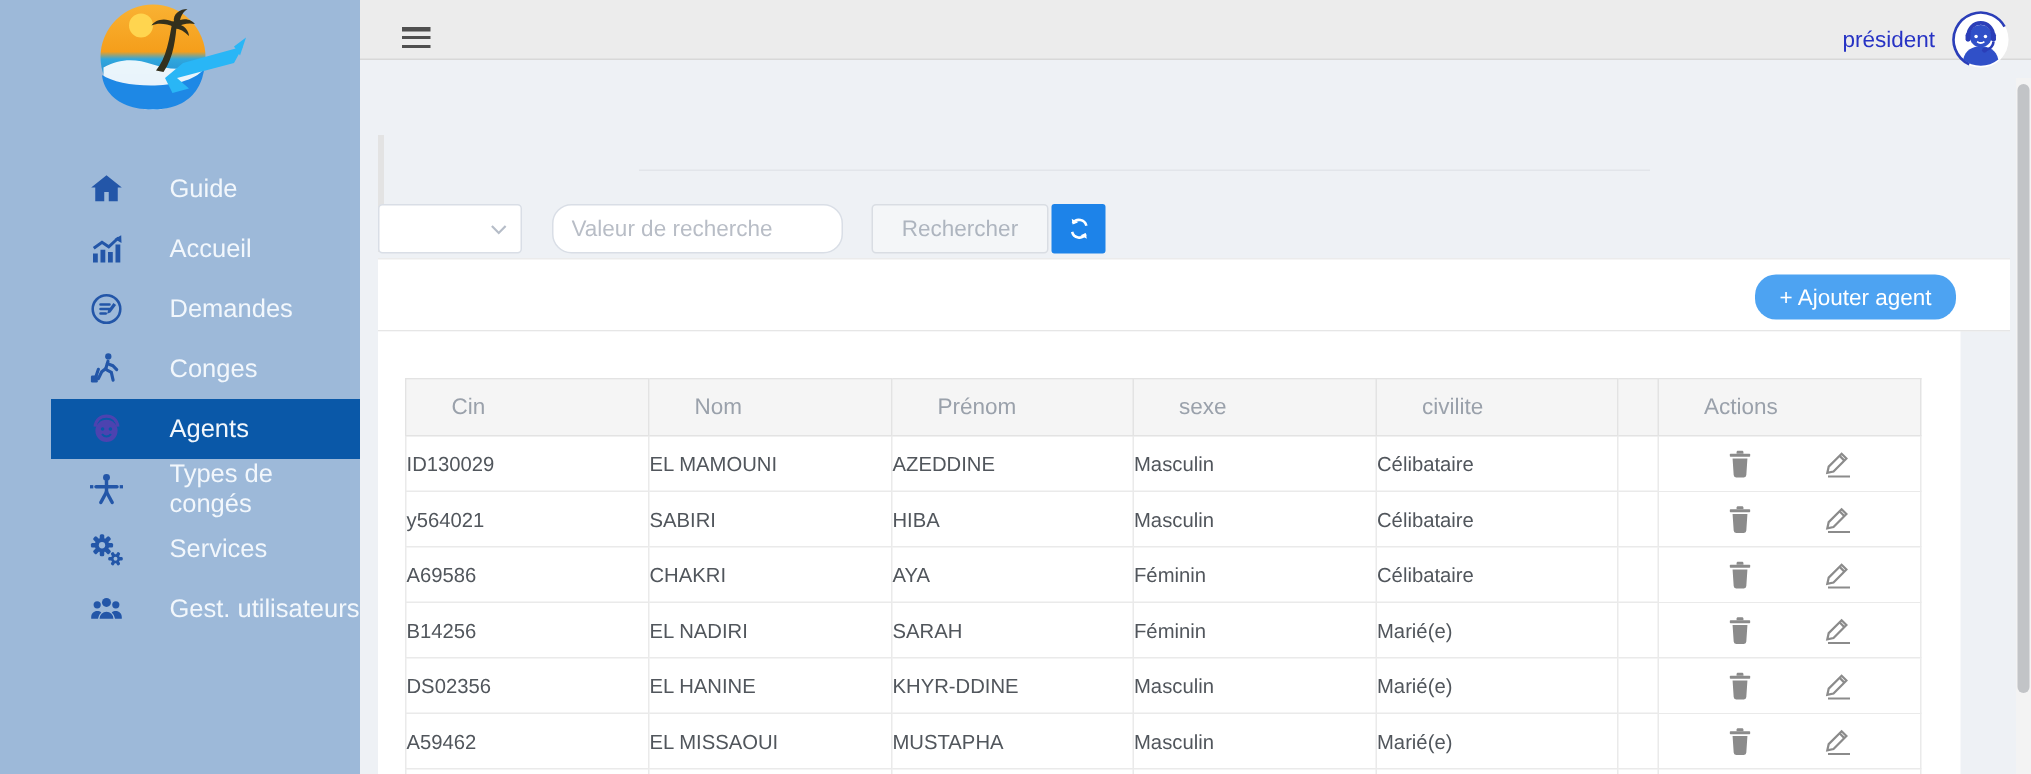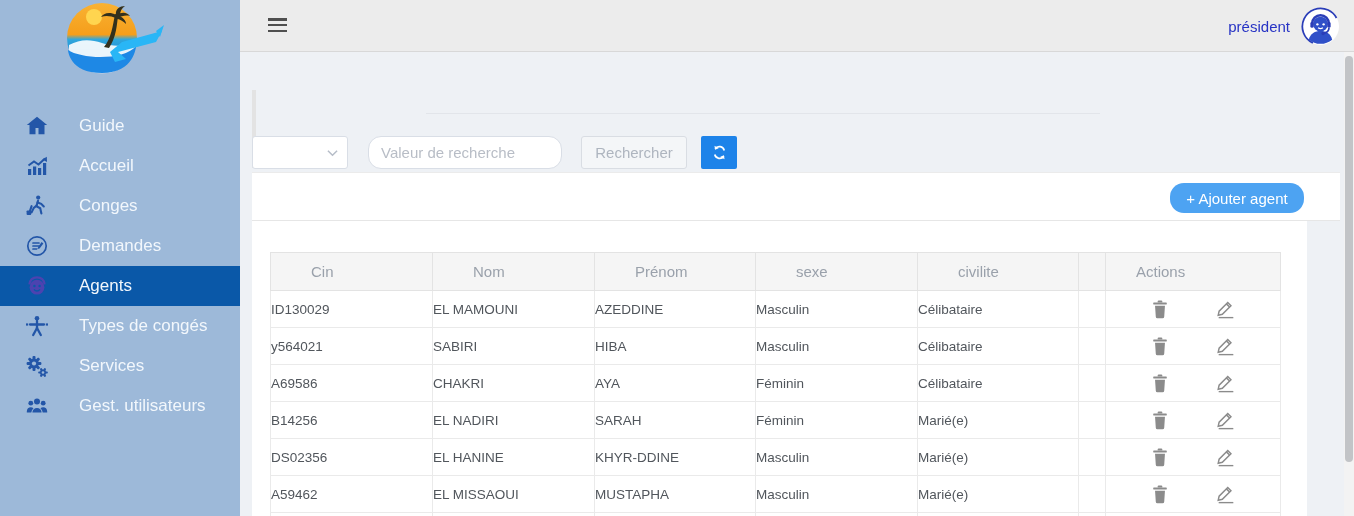--- a/index.html
+++ b/index.html
@@ -4,56 +4,56 @@
 <style>
   * { margin:0; padding:0; box-sizing:border-box; }
   html,body { background:#fff; }
   body { font-family:"Liberation Sans", sans-serif; }
   #app { position:relative; width:1354px; height:516px; overflow:hidden; background:#eef1f5; }
 
   
   .sidebar { position:absolute; left:0; top:0; width:240px; height:516px; background:#9db9d9; z-index:5; }
   .logo-wrap { position:absolute; left:58px; top:0; width:116px; height:80px; }
   .menu { position:absolute; left:0; top:106px; width:240px; }
-  .side-item { display:flex; align-items:center; height:40px; padding-left:25px; cursor:pointer; }
+  .side-item { display:flex; align-items:center; height:40px; padding-left:25px; cursor:pointer;margin-left:34px; }
   .side-item.active { background:#0a58a8; }
   .side-icon { width:24px; height:24px; color:#2356a8; flex:0 0 24px; }
   .side-item.active .side-icon { color:#4c43b0; }
   .side-icon svg { width:100%; height:100%; display:block; }
   .side-label { margin-left:30px; color:#f2f7fc; font-size:17px; }
 
   
-  .topbar { position:absolute; left:240px; top:0; width:1114px; height:52px; background:#ececec; border-bottom:1px solid #d8d8d8; z-index:4; }
+  .topbar { position:absolute; left:240px; top:0; width:1114px; height:40px; background:#ececec; border-bottom:1px solid #d8d8d8; z-index:4; }
   .hamburger { position:absolute; left:28px; top:18px; width:20px; height:16px; cursor:pointer; }
   .hamburger span { display:block; width:19px; height:2.6px; background:#4f4f4f; margin-bottom:3.2px; }
   .user-area { position:absolute; right:14px; top:0; height:52px; display:flex; align-items:center; gap:11px; }
   .user-label { color:#2733c4; font-size:15px; }
   .avatar { width:39px; height:39px; border-radius:50%; cursor:pointer; }
   .avatar svg { width:100%; height:100%; display:block; }
 
   
   .content { position:absolute; left:240px; top:52px; width:1114px; height:464px; background:#eef1f5; }
   .accent-bar { position:absolute; left:12px; top:38px; width:4px; height:78px; background:#e3e3e3; }
   .page-title { position:absolute; left:28px; top:48px; font-size:20px; color:#8e97a8; }
   .title-line { position:absolute; left:186px; top:61px; width:674px; height:1px; background:#e2e5ea; }
 
   .search-select { position:absolute; left:12px; top:84px; width:96px; height:33px; background:#fff; border:1px solid #d9dee6; border-radius:3px; cursor:pointer; }
   .search-select .chev { position:absolute; right:9px; top:12px; width:11px; height:8px; color:#b6bdc8; }
   .search-input { position:absolute; left:128px; top:84px; width:194px; height:33px; background:#fff; border:1px solid #d9dee6; border-radius:13px; padding:0 12px; font-size:15px; color:#5a6068; font-family:"Liberation Sans", sans-serif; }
   .search-input::placeholder { color:#b8bdc6; }
-  .search-btn { position:absolute; left:341px; top:84px; width:106px; height:33px; background:#f4f6f8; border:1px solid #d9dde3; border-radius:3px; color:#aeb5bf; font-size:15px; cursor:pointer; font-family:"Liberation Sans", sans-serif; }
+  .search-btn { position:absolute; left:341px; top:84px; width:118px; height:33px; background:#f4f6f8; border:1px solid #d9dde3; border-radius:3px; color:#aeb5bf; font-size:15px; cursor:pointer; font-family:"Liberation Sans", sans-serif; }
   .refresh-btn { position:absolute; left:461px; top:84px; width:36px; height:33px; background:#1d83e9; border:none; border-radius:2px; cursor:pointer; display:flex; align-items:center; justify-content:center; }
   .refresh-btn svg { width:17px; height:17px; }
 
   .band { position:absolute; left:12px; top:120px; width:1088px; height:49px; background:#fff; border-top:1px solid #ebebeb; border-bottom:1px solid #e6e6e6; }
   .add-btn { position:absolute; left:918px; top:10px; width:134px; height:30px; background:#4da3f2; color:#fff; font-size:15px; border:none; border-radius:14px; cursor:pointer; font-family:"Liberation Sans", sans-serif; }
 
   .table-card { position:absolute; left:12px; top:169px; width:1055px; height:295px; background:#fff; overflow:hidden; }
   table.agents { border-collapse:collapse; table-layout:fixed; width:1010px; margin:31px 0 0 18px; }
-  .agents th { height:38px; background:#f5f5f5; color:#9aa1ab; font-size:15px; font-weight:normal; text-align:left; padding-left:40px; border:1px solid #e3e3e3; }
+  .agents th { height:38px; background:#f5f5f5; color:#9aa1ab; font-size:15px; font-weight:normal; text-align:left; padding-left:30px; border:1px solid #e3e3e3; }
   .agents td { height:37px; background:#fff; color:#51565c; font-size:13.5px; text-align:left; border:1px solid #eaeaea; }
   .agents th.col-spacer, .agents td.col-spacer { padding:0; }
   .agents th.col-actions, .agents td.col-actions { padding:0; position:relative; box-shadow:-9px 0 10px -4px rgba(0,0,0,0.16); }
   .agents th.col-actions { padding-left:30px; }
   .actions-cell { display:flex; align-items:center; justify-content:space-evenly; }
   .icon-btn { background:none; border:none; cursor:pointer; width:24px; height:24px; padding:0; }
   .icon-btn svg { width:22px; height:22px; display:block; margin:auto; }
 
   .v-scrollbar { position:absolute; left:1104px; top:0; width:10px; height:464px; background:#f3f3f3; }
   .v-thumb { position:absolute; left:1px; top:4px; width:8px; height:406px; background:#c2c4c7; border-radius:4px; cursor:pointer; }
@@ -107,41 +107,41 @@
               <rect x="18" y="9" width="3.2" height="12"></rect>
               <path fill="none" stroke="currentColor" stroke-width="2" d="M3.5 11.5L9 7.5l4.5 3L20 4.5"></path>
               <path d="M21.8 2.8l.2 5.2-4.6-2.6z"></path>
             </svg>
           </span>
           <span class="side-label">Accueil</span>
         </div>
         <div class="side-item">
           <span class="side-icon">
             <svg viewBox="0 0 24 24">
+              <circle cx="12" cy="12" r="9.2" fill="none" stroke="currentColor" stroke-width="1.7"></circle>
+              <path stroke="currentColor" stroke-width="1.7" stroke-linecap="round" d="M8 9h6M8 12h6M8 15h3.5"></path>
+              <path fill="currentColor" d="M16.6 8l1.8 1.4-3.8 5-2.2.7.7-2.2z"></path>
+            </svg>
+          </span>
+          <span class="side-label">Demandes</span>
+        </div>
+        <div class="side-item">
+          <span class="side-icon">
+            <svg viewBox="0 0 24 24">
               <circle cx="13.2" cy="3.6" r="2.1" fill="currentColor"></circle>
               <g fill="none" stroke="currentColor" stroke-width="2.1" stroke-linecap="round">
                 <path d="M13 6.8l-1.6 5.4 3.8 2 1.2 5.2"></path>
                 <path d="M11.6 11.6l-2.8 2.2-2.2 4.6"></path>
                 <path d="M12.6 8.4l3.6 1.4 2.6 2.6"></path>
                 <path d="M6.6 12.2l-2.2 6.4"></path>
               </g>
               <rect x="1.6" y="16.4" width="4.6" height="4.6" rx="0.9" fill="currentColor"></rect>
             </svg>
           </span>
           <span class="side-label">Conges</span>
-        </div>
-        <div class="side-item">
-          <span class="side-icon">
-            <svg viewBox="0 0 24 24">
-              <circle cx="12" cy="12" r="9.2" fill="none" stroke="currentColor" stroke-width="1.7"></circle>
-              <path stroke="currentColor" stroke-width="1.7" stroke-linecap="round" d="M8 9h6M8 12h6M8 15h3.5"></path>
-              <path fill="currentColor" d="M16.6 8l1.8 1.4-3.8 5-2.2.7.7-2.2z"></path>
-            </svg>
-          </span>
-          <span class="side-label">Demandes</span>
         </div>
         <div class="side-item active">
           <span class="side-icon">
             <svg viewBox="0 0 24 24">
               <path d="M4.4 10.4C5 5.8 8.2 3.4 12 3.4s7 2.4 7.6 7" fill="none" stroke="currentColor" stroke-width="2.2"></path>
               <circle cx="12" cy="13.2" r="7.4" fill="currentColor"></circle>
               <circle cx="9.4" cy="12" r="1.2" fill="#0a58a8"></circle>
               <circle cx="14.6" cy="12" r="1.2" fill="#0a58a8"></circle>
               <path d="M9 15.4c.9 1.1 1.9 1.6 3 1.6s2.1-.5 3-1.6" fill="none" stroke="#0a58a8" stroke-width="1.4"></path>
             </svg>

